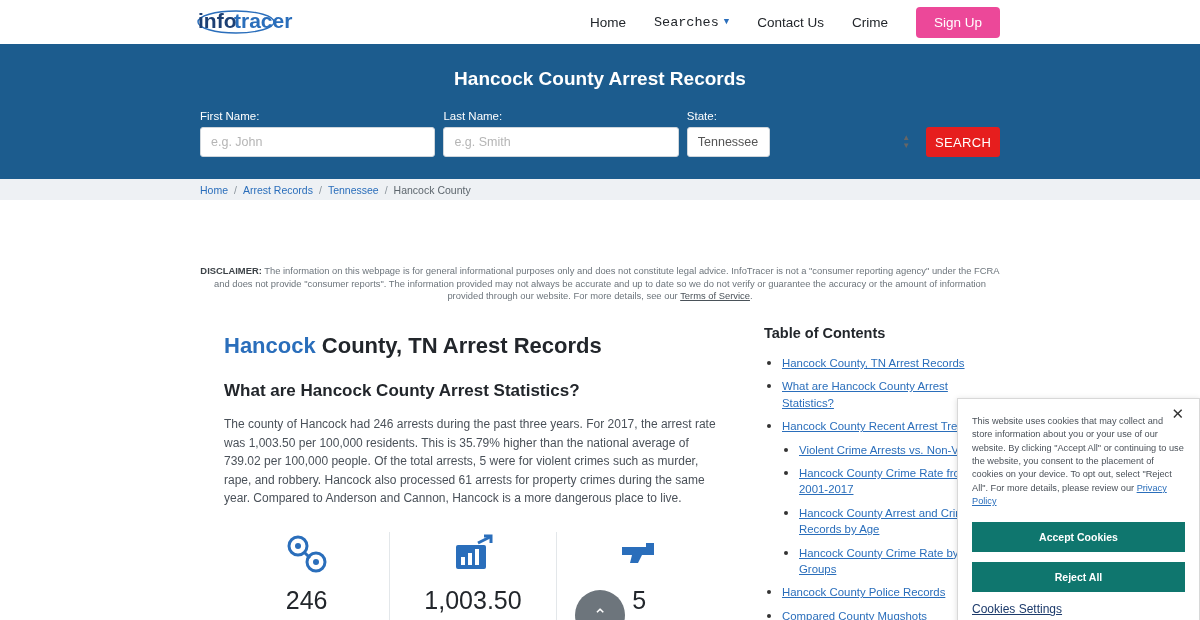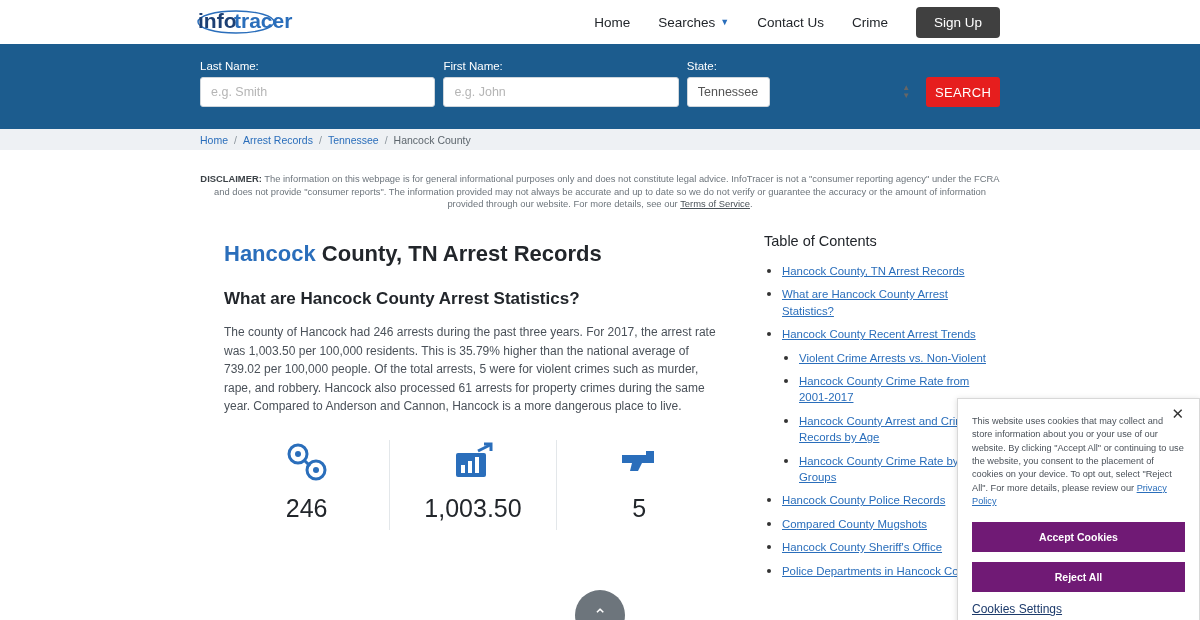--- a/index.html
+++ b/index.html
@@ -15,23 +15,23 @@
   
   .header {
     height:44px; background:#fff; display:flex; align-items:center;
     padding:0 200px 0 196px; justify-content:space-between;
   }
   .logo { display:flex; align-items:center; }
   .logo svg { display:block; }
   .nav { display:flex; align-items:center; gap:28px; }
   .nav a { color:#22262b; text-decoration:none; font-size:13.5px; }
   .nav .caret { font-size:9px; color:#2a6ebb; margin-left:5px; }
-  .nav .searches { display:flex; align-items:center; cursor:pointer; }
+  .nav .searches { display:flex; align-items:center; cursor:pointer;font-family:Liberation Mono, monospace; }
   .btn-signup {
-    background:#404040; color:#fff; border:none; border-radius:4px;
+    background:#ec4899; color:#fff; border:none; border-radius:4px;
     padding:8px 18px; font-size:13.5px; cursor:pointer;
   }
 
   
   .hero { background:#1c5c8e; padding:16px 0 22px 0; }
   .hero h1 { color:#fff; text-align:center; font-size:19px; margin:8px 0 20px 0; font-weight:bold; }
   .search-row { display:flex; gap:8px; padding:0 200px; align-items:flex-end; }
   .field { display:flex; flex-direction:column; }
   .field.first { width:236px; }
   .field.last { width:236px; }
@@ -56,21 +56,21 @@
   }
 
   
   .crumbbar { background:#eef1f4; height:21px; display:flex; align-items:center; padding:0 200px; }
   .crumbbar a { color:#2a6ebb; font-size:10.5px; text-decoration:none; }
   .crumbbar span.sep { color:#8b949c; font-size:10.5px; margin:0 6px; }
   .crumbbar span.cur { color:#5d666d; font-size:10.5px; }
 
   
   .disclaimer {
-    padding:23px 200px 8px 200px; text-align:center; color:#6d757c; font-size:9.4px; line-height:1.35;
+    padding:23px 200px 8px 200px; text-align:center; color:#6d757c; font-size:9.4px; line-height:1.35;margin-top:42px;
   }
   .disclaimer b { color:#3c4247; }
   .disclaimer a { color:#4a5259; }
 
   
   .main { display:flex; padding:0 200px; gap:0; }
   .content { width:556px; padding:14px 34px 0 24px; }
   .content h2 { font-size:22px; margin:8px 0 22px 0; color:#22262b; font-weight:bold; }
   .content h2 .blue { color:#2a6ebb; }
   .content h3 { font-size:17px; margin:0 0 14px 0; color:#22262b; font-weight:bold; }
@@ -79,40 +79,40 @@
   .viewline a { color:#2a6ebb; text-decoration:underline; }
 
   .stats { display:flex; margin-top:24px; }
   .stat { flex:1; text-align:center; padding:0 10px; }
   .stat + .stat { border-left:1px solid #e3e7ea; }
   .stat .num { font-size:25px; color:#22262b; margin:10px 0 7px 0; }
   .ico { height:44px; display:flex; align-items:center; justify-content:center; }
 
   
   .toc { width:244px; padding:14px 0 0 8px; }
-  .toc h4 { font-size:14.5px; color:#22262b; margin:0 0 14px 0; font-weight:normal; }
+  .toc h4 { font-size:14.5px; color:#22262b; margin:0 0 14px 0; font-weight:bold; }
   .toc ul { list-style:disc; margin:0; padding-left:18px; }
   .toc li { margin-bottom:7px; }
   .toc a { color:#2a6ebb; font-size:11.4px; text-decoration:underline; line-height:1.35; }
   .toc ul ul { margin-top:7px; padding-left:17px; }
 
   
   .cookie {
     position:absolute; right:0px; top:398px; width:243px; background:#fff;
     border:1px solid #d8d8d8; box-shadow:0 1px 6px rgba(0,0,0,.14);
     padding:16px 14px 12px 14px;
   }
   .cookie p { font-size:9.2px; color:#4a5159; line-height:1.45; margin:0 0 14px 0; }
   .cookie p a { color:#2a6ebb; text-decoration:underline; }
   .cookie .close {
     position:absolute; right:9px; top:6px; font-size:15px; color:#333;
     cursor:pointer; line-height:1; background:none; border:none;
   }
   .cookie button.cta {
-    display:block; width:100%; background:#701a75; color:#fff; border:none;
+    display:block; width:100%; background:#0f766e; color:#fff; border:none;
     padding:9px 0; font-size:10.5px; font-weight:bold; margin-bottom:10px; cursor:pointer;margin-top:9px;
   }
   .cookie .settings {
     display:block; text-align:left; font-size:12px; color:#1c3a6b;
     text-decoration:underline; cursor:pointer;
   }
 
   
   .scrolltop {
     position:absolute; left:575px; top:590px; width:50px; height:50px; border-radius:50%;
@@ -137,28 +137,29 @@
       <a href="#">Searches</a>
       <span class="caret">▼</span>
     </span>
     <a href="#">Contact Us</a>
     <a href="#">Crime</a>
     <button class="btn-signup">Sign Up</button>
   </div>
 </div>
 
 <div class="hero">
+  <h1>Hancock County Arrest Records</h1>
   <div class="search-row">
+    <div class="field first">
+      <label>First Name:</label>
+      <input type="text" placeholder="e.g. John" style="">
+    </div>
     <div class="field last">
       <label>Last Name:</label>
       <input type="text" placeholder="e.g. Smith" style="">
-    </div>
-    <div class="field first">
-      <label>First Name:</label>
-      <input type="text" placeholder="e.g. John" style="">
     </div>
     <div class="field state">
       <label>State:</label>
       <div class="select-wrap">
         <select>
           <option>Tennessee</option>
         </select>
         <span class="arrows">▲<br>▼</span>
       </div>
     </div>

